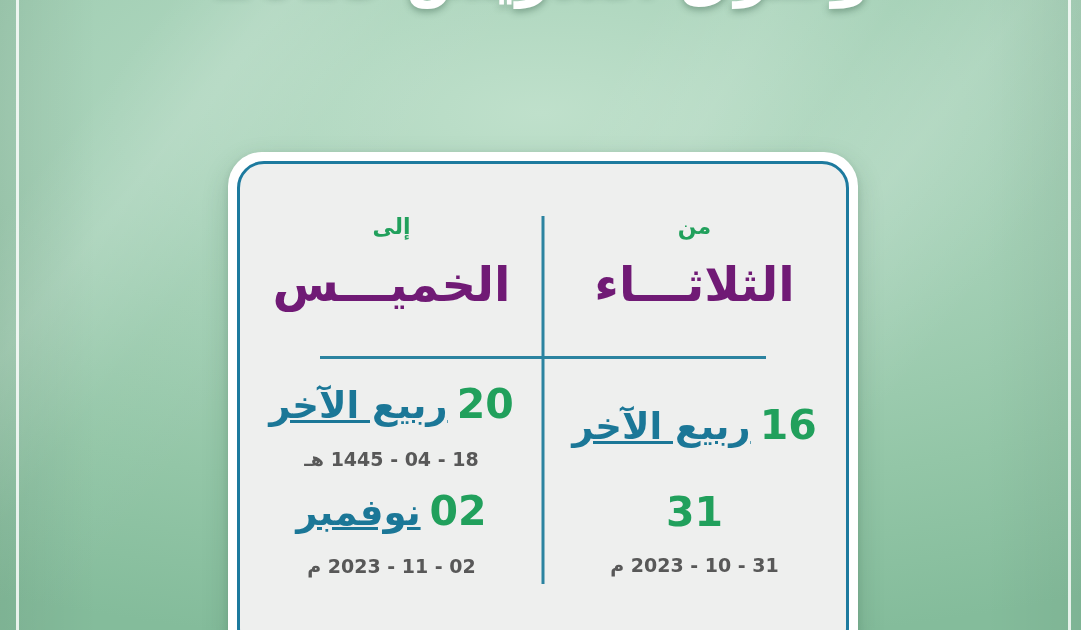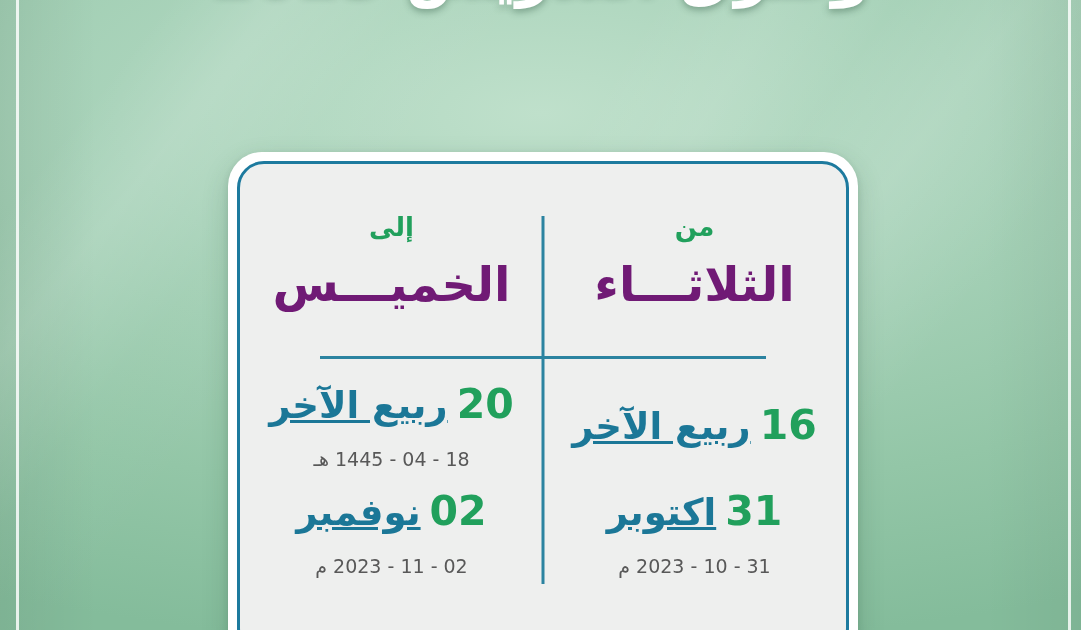--- a/index.html
+++ b/index.html
@@ -134,21 +134,21 @@
     height: 192px;
     padding-top: 48px;
     box-sizing: border-box;
     display: flex;
     flex-direction: column;
     align-items: center;
     justify-content: flex-start;
   }
   .label-fromto {
     color: #21a05c;
-    font-size: 26px;
+    font-size: 22px;
     font-weight: bold;
     line-height: 30px;
     margin-bottom: 14px;
   }
   .dayname {
     color: #701a75;
     font-size: 48px;
     font-weight: bold;
     line-height: 56px;
     letter-spacing: 0px;
@@ -173,21 +173,21 @@
     flex-direction: row;
     align-items: baseline;
     gap: 9px;
   }
   .date-num   { color: #21a05c; font-size: 41px; }
   .date-month { color: #1b7797; text-decoration: underline; }
   .date-sub {
     margin-top: 20px;
     color: #585858;
     font-size: 19px;
-    font-weight: normal;
+    font-weight: bold;
     line-height: 23px;
     letter-spacing: 0.3px;
     white-space: nowrap;
   }
 
   
   .v-divider {
     position: absolute;
     left: 50%;
     transform: translateX(-50%);
@@ -233,21 +233,20 @@
           <div class="cell-date hijri">
             <div class="date-main">
               <span class="date-num">16</span>
               <span class="date-month">ربيع الآخر</span>
             </div>
           </div>
 
           <div class="cell-date">
             <div class="date-main">
               <span class="date-num">31</span>
-              <span class="date-month">اكتوبر</span>
             </div>
             <div class="date-sub">31 - 10 - 2023 م</div>
           </div>
         </div>
 
         <div class="col">
           <div class="cell-day">
             <div class="label-fromto">إلى</div>
             <div class="dayname">الخميـــس</div>
           </div>

